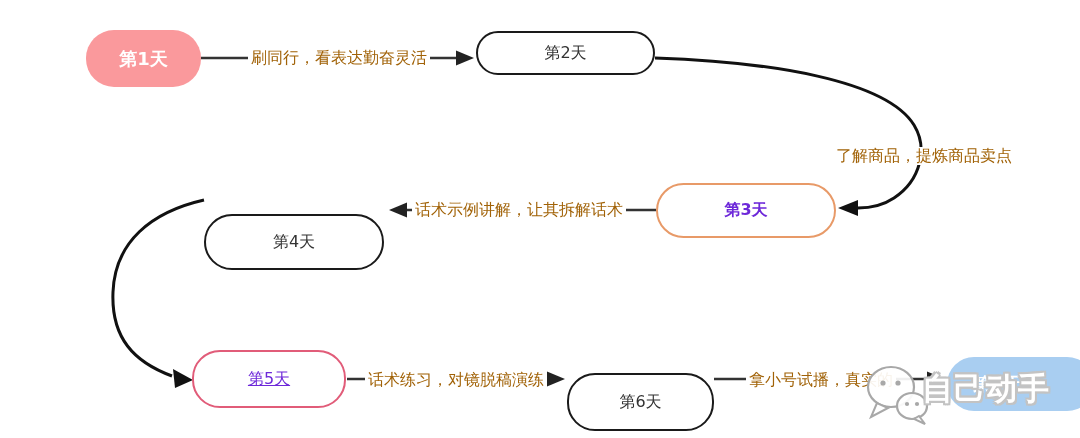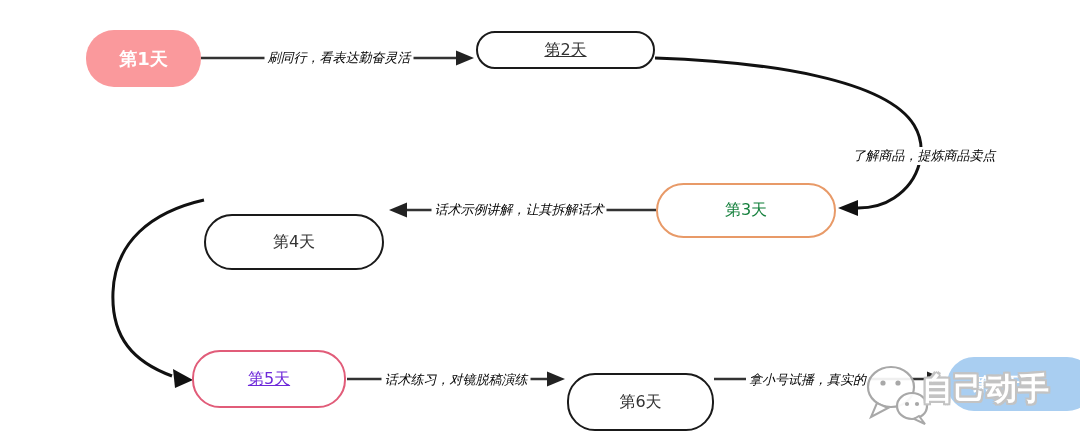--- a/index.html
+++ b/index.html
@@ -8,29 +8,29 @@
     font-family:"DejaVu Sans","Liberation Sans",sans-serif;
   }
   .canvas{position:absolute;left:16px;top:0;width:1080px;height:438px;}
   .edges{position:absolute;left:0;top:0;z-index:1;}
   .node{
     position:absolute;z-index:2;display:flex;align-items:center;justify-content:center;
     border-radius:28px;font-size:16px;color:#333;background:#fff;
     border:2.5px solid transparent;box-sizing:border-box;white-space:nowrap;
   }
   .n1{left:70px;top:30px;width:115px;height:57px;border:none;font-weight:bold;font-size:18px;}
-  .n2{left:460px;top:31px;width:179px;height:38px;text-decoration:underline;}
+  .n2{left:460px;top:31px;width:179px;height:44px;}
   .n3{left:640px;top:183px;width:180px;height:55px;}
   .n4{left:188px;top:182px;width:180px;height:56px;}
   .n5{left:176px;top:350px;width:154px;height:58px;}
   .n6{left:551px;top:350px;width:147px;height:58px;margin-top:23px;}
   .n7{left:931px;top:357px;width:147px;height:54px;border:none;font-weight:bold;font-size:18px;padding-right:46px;}
   .edge-label{
-    position:absolute;z-index:3;background:#ffffff;padding:0 3px;font-size:13px;
-    color:#000000;white-space:nowrap;line-height:18px;transform:translate(-50%,-50%);font-style:italic;
+    position:absolute;z-index:3;background:#ffffff;padding:0 3px;font-size:16px;
+    color:#a16207;white-space:nowrap;line-height:18px;transform:translate(-50%,-50%);
   }
   .l1{left:323px;top:58px;}
   .l2{left:908px;top:128px;margin-top:28px;}
   .l3{left:503px;top:210px;}
   .l4{left:100px;top:301px;}
   .l5{left:440px;top:380px;}
   .l6{left:730px;top:380px;transform:translate(0,-50%);}
   .watermark{position:absolute;left:848px;top:360px;z-index:10;width:232px;height:70px;}
   .wm-icon{position:absolute;left:2px;top:4px;}
   .wm-text{
@@ -61,21 +61,21 @@
 
     <path d="M331,379 L532,379" stroke="#333333" stroke-width="2.7" fill="none"></path>
     <polygon points="549,379 531,371.5 531,386.5" fill="#222222"></polygon>
 
     <path d="M698,379 L913,379" stroke="#333333" stroke-width="2.7" fill="none"></path>
     <polygon points="929,379 911,371.5 911,386.5" fill="#222222"></polygon>
   </svg>
 
   <div class="node n1" style="background: rgb(250, 153, 156); color: rgb(255, 255, 255);">第1天</div>
   <div class="node n2" style="background: rgb(255, 255, 255); border-color: rgb(26, 26, 26); color: rgb(51, 51, 51);">第2天</div>
-  <div class="node n3" style="background: rgb(255, 255, 255); border-color: rgb(232, 154, 104); color: #15803d;">第3天</div>
+  <div class="node n3" style="background: rgb(255, 255, 255); border-color: rgb(232, 154, 104); color: #6d28d9; font-weight: bold;">第3天</div>
   <div class="node n4" style="background: rgb(255, 255, 255); border-color: rgb(26, 26, 26); color: rgb(51, 51, 51); margin-top: 32px;">第4天</div>
   <div class="node n5" style="background: rgb(255, 255, 255); border-color: rgb(225, 92, 121); color: #6d28d9; text-decoration: underline;">第5天</div>
   <div class="node n6" style="background: rgb(255, 255, 255); border-color: rgb(26, 26, 26); color: rgb(51, 51, 51);">第6天</div>
   <div class="node n7" style="background: rgb(169, 206, 241); color: rgb(255, 255, 255);">第7天</div>
 
   <div class="edge-label l1">刷同行，看表达勤奋灵活</div>
   <div class="edge-label l2">了解商品，提炼商品卖点</div>
   <div class="edge-label l3">话术示例讲解，让其拆解话术</div>
   <div class="edge-label l5">话术练习，对镜脱稿演练</div>
   <div class="edge-label l6">拿小号试播，真实的</div>

